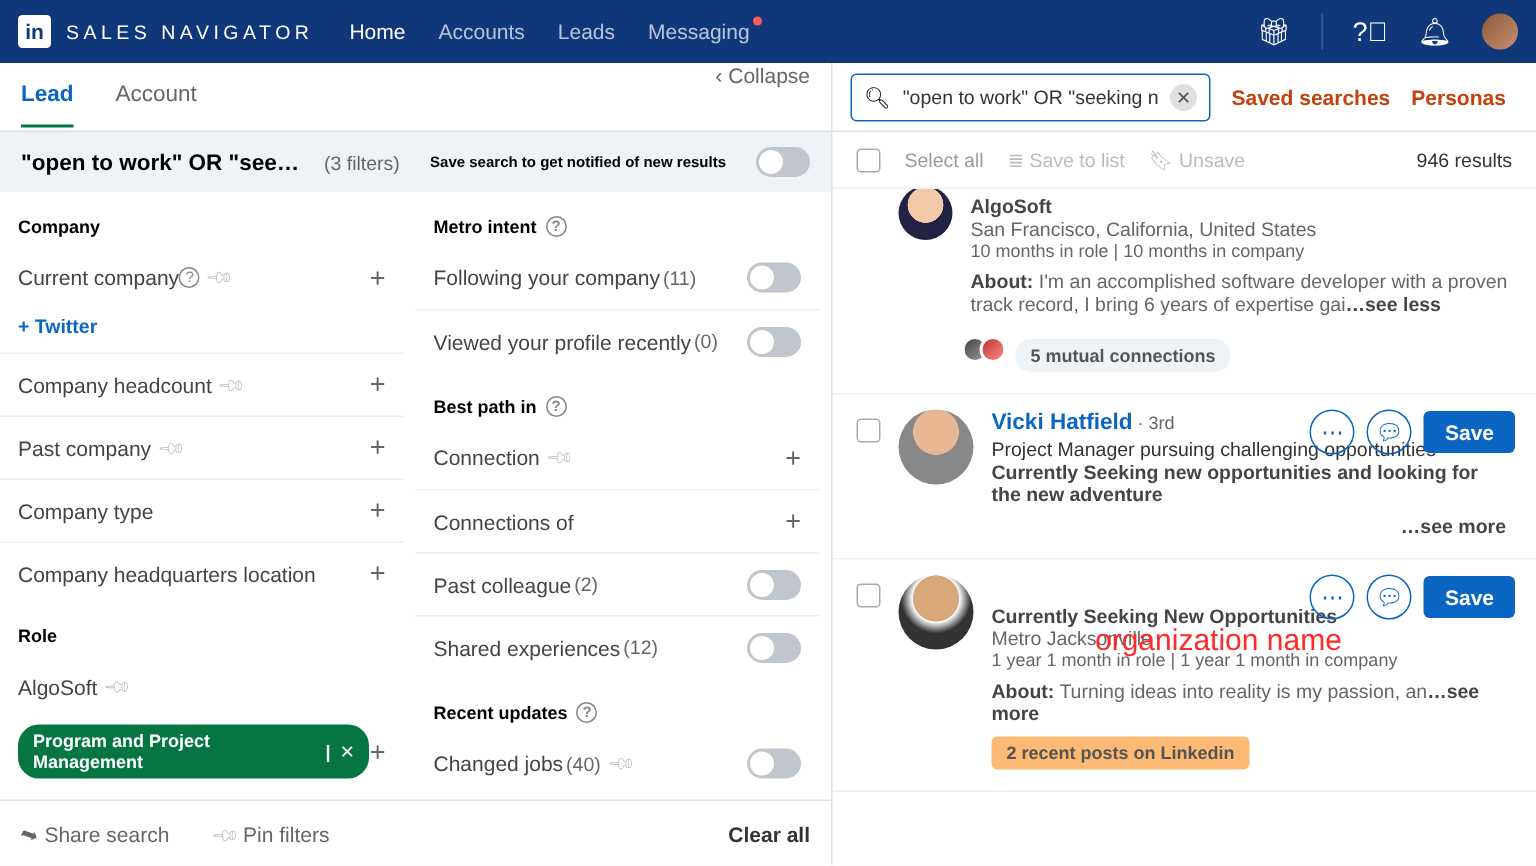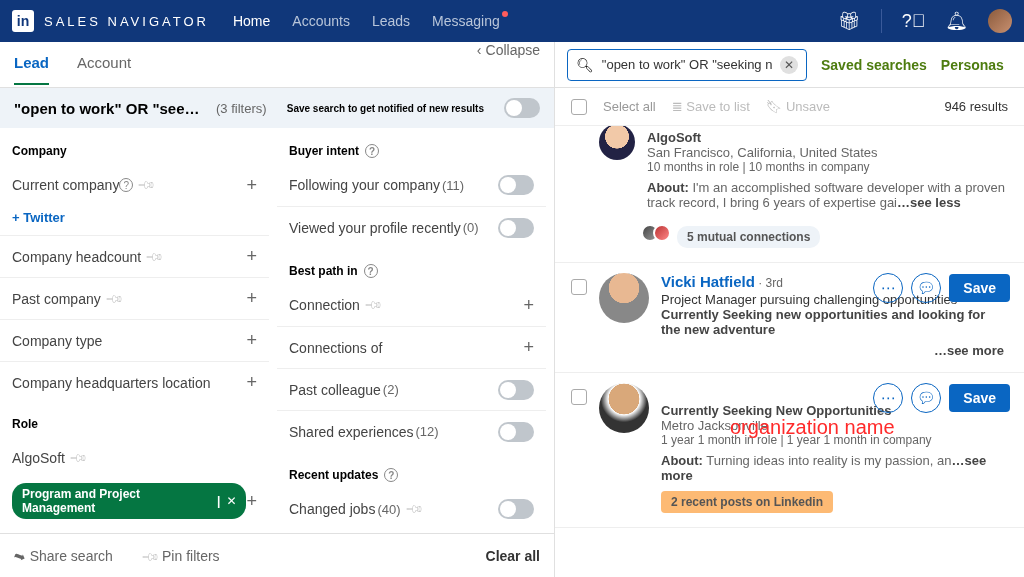--- a/index.html
+++ b/index.html
@@ -41,21 +41,21 @@
 .chip{background:#057642;color:#fff;border-radius:14px;padding:4px 10px;font-size:12px;font-weight:600;display:inline-flex;align-items:center;gap:6px;margin:4px 0 4px 12px}
 .chipx{font-weight:400}
 .count{color:#666;font-size:13px;margin-left:2px}
 .footer{border-top:1px solid #e0e0e0;height:44px;display:flex;align-items:center;padding:0 14px;gap:24px;color:#666;font-size:14px}
 .footer .clear{margin-left:auto;font-weight:600;color:#333}
 .right{flex:1;display:flex;flex-direction:column;position:relative}
 .sbar{height:46px;display:flex;align-items:center;padding:0 12px;gap:14px;border-bottom:1px solid #e0e0e0}
 .sbox{flex:1;border:1px solid #0a66c2;border-radius:4px;height:32px;display:flex;align-items:center;padding:0 8px;gap:8px;max-width:240px}
 .sq{font-size:13px;color:#333;flex:1;white-space:nowrap;overflow:hidden}
 .sclr{width:18px;height:18px;border-radius:50%;background:#e0e0e0;color:#555;font-size:12px;display:flex;align-items:center;justify-content:center}
-.slink{color:#4d7c0f;font-size:14px;font-weight:600}
+.slink{color:#c2410c;font-size:14px;font-weight:600}
 .toolbar{height:38px;display:flex;align-items:center;padding:0 16px;gap:16px;font-size:13px;color:#999;border-bottom:1px solid #eee}
 .cb{width:16px;height:16px;border:1px solid #aaa;border-radius:3px}
 .rescount{margin-left:auto;color:#333}
 .results{flex:1;overflow:hidden;padding:4px 0}
 .card{padding:10px 16px 14px 16px;border-bottom:1px solid #eee;display:flex;gap:12px;position:relative}
 .card .cb{margin-top:6px}
 .pic{width:50px;height:50px;border-radius:50%;background:#d0d0d0;flex-shrink:0;background-size:cover;background-position:center}
 .cinfo{flex:1;font-size:13px}
 .name{color:#0a66c2;font-weight:600;font-size:15px}
 .deg{color:#666;font-size:12px;font-weight:400}
@@ -157,21 +157,21 @@
               <span>|</span>
               <span class="chipx">✕</span>
             </span>
           <span class="plus" style="margin-right:12px">+</span>
         </div>
 
       </div>
 
       <div class="fcol r">
         <div class="fsec">
-            <span>Buyer intent</span>
+            <span>Metro intent</span>
             <span class="qmark">?</span>
           </div>
         <div class="frow first">
             <span>Following your company</span>
             <span class="count">(11)</span>
             <div class="toggle" style="margin-left:auto"></div>
           </div>
         <div class="frow">
             <span>Viewed your profile recently</span>
             <span class="count">(0)</span>

